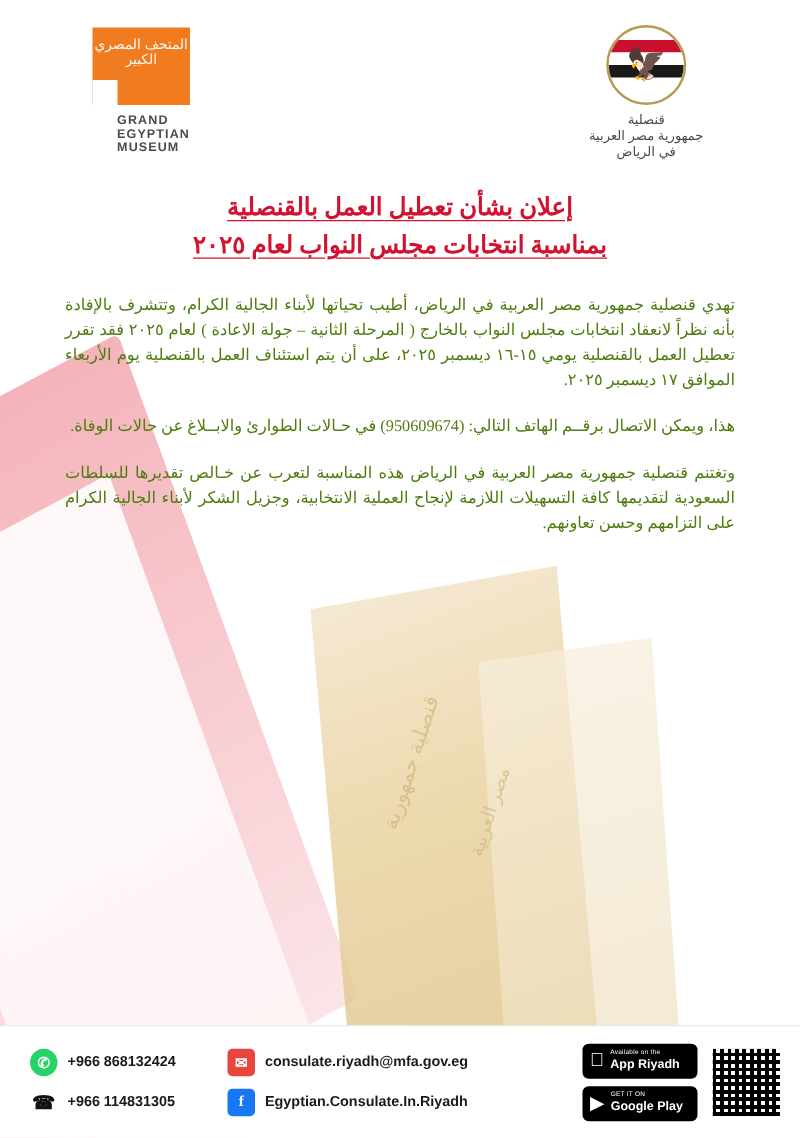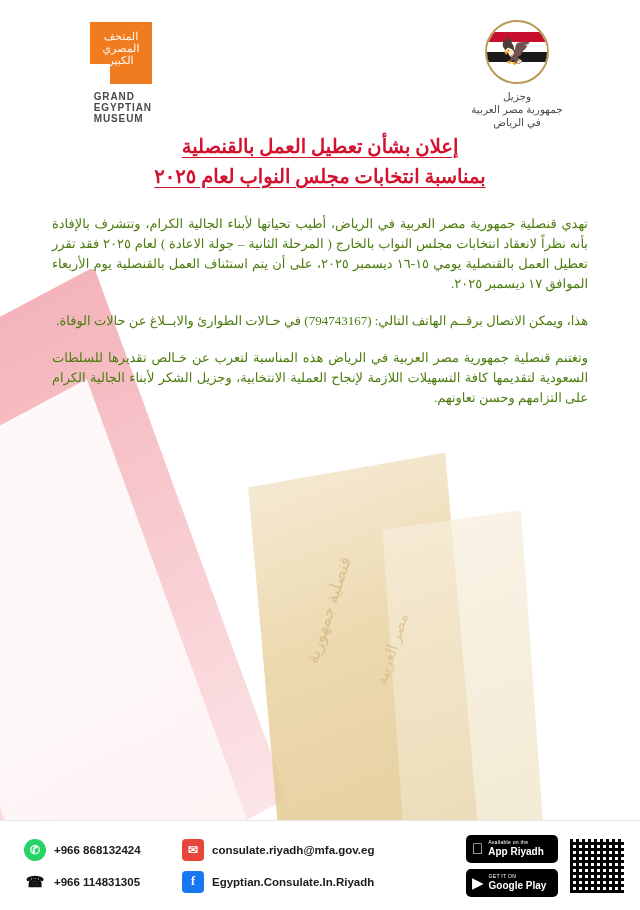--- a/index.html
+++ b/index.html
@@ -98,21 +98,21 @@
   .gem-logo {
     position: absolute;
     left: 22px;
     top: 22px;
     width: 130px;
     display: flex;
     flex-direction: column;
     align-items: flex-start;
   }
   .gem-mark {
-    width: 62px;
+    width: 78px;
     height: 62px;
     background: #f07c1f;
     position: relative;
   }
   .gem-mark .notch {
     position: absolute;
     left: 0;
     bottom: 0;
     width: 20px;
     height: 20px;
@@ -181,21 +181,21 @@
     margin-top: 6px;
     font-size: 10.5px;
     line-height: 13px;
     color: #4a4a4a;
     font-family: "Liberation Sans", sans-serif;
   }
 
   
   .titles {
     text-align: center;
-    margin-top: 12px;
+    margin-top: 32px;
     position: relative;
     z-index: 3;
   }
   .title-line {
     color: #d2122e;
     font-weight: bold;
     font-size: 19.5px;
     line-height: 30px;
     text-decoration: underline;
     text-underline-offset: 4px;
@@ -325,35 +325,35 @@
   </div>
 
   <div class="consulate-logo">
     <div class="eagle-circle">
       <div class="band red"></div>
       <div class="band white"></div>
       <div class="band black"></div>
       <div class="eagle">🦅</div>
     </div>
     <div class="consulate-text">
-      <div>وجزيل</div>
+      <div>قنصلية</div>
       <div>جمهورية مصر العربية</div>
       <div>في الرياض</div>
     </div>
   </div>
 </div>
 
 <div class="titles">
   <div class="title-line">إعلان بشأن تعطيل العمل بالقنصلية</div>
   <div class="title-line">بمناسبة انتخابات مجلس النواب لعام ٢٠٢٥</div>
 </div>
 
 <div class="body-text">
   <p class="para">تهدي قنصلية جمهورية مصر العربية في الرياض، أطيب تحياتها لأبناء الجالية الكرام، وتتشرف بالإفادة بأنه نظراً لانعقاد انتخابات مجلس النواب بالخارج  ( المرحلة الثانية – جولة الاعادة ) لعام ٢٠٢٥ فقد تقرر تعطيل العمل بالقنصلية يومي ١٥-١٦ ديسمبر ٢٠٢٥، على أن يتم استئناف العمل بالقنصلية يوم الأربعاء الموافق ١٧ ديسمبر ٢٠٢٥.</p>
-  <p class="para">هذا، ويمكن الاتصال برقــم الهاتف التالي: (794743167) في حـالات الطوارئ والابــلاغ عن حالات الوفاة.</p>
+  <p class="para">هذا، ويمكن الاتصال برقــم الهاتف التالي: (950609674) في حـالات الطوارئ والابــلاغ عن حالات الوفاة.</p>
   <p class="para">وتغتنم قنصلية جمهورية مصر العربية في الرياض هذه المناسبة لتعرب عن خـالص تقديرها للسلطات السعودية لتقديمها كافة التسهيلات اللازمة لإنجاح العملية الانتخابية، وجزيل الشكر لأبناء الجالية الكرام على التزامهم وحسن تعاونهم.</p>
 </div>
 
 <div class="footer">
 
   <div class="footer-col col-contact">
     <div class="f-row">
       <span class="ficon wa">✆</span>
       <span>+966 868132424</span>
     </div>

